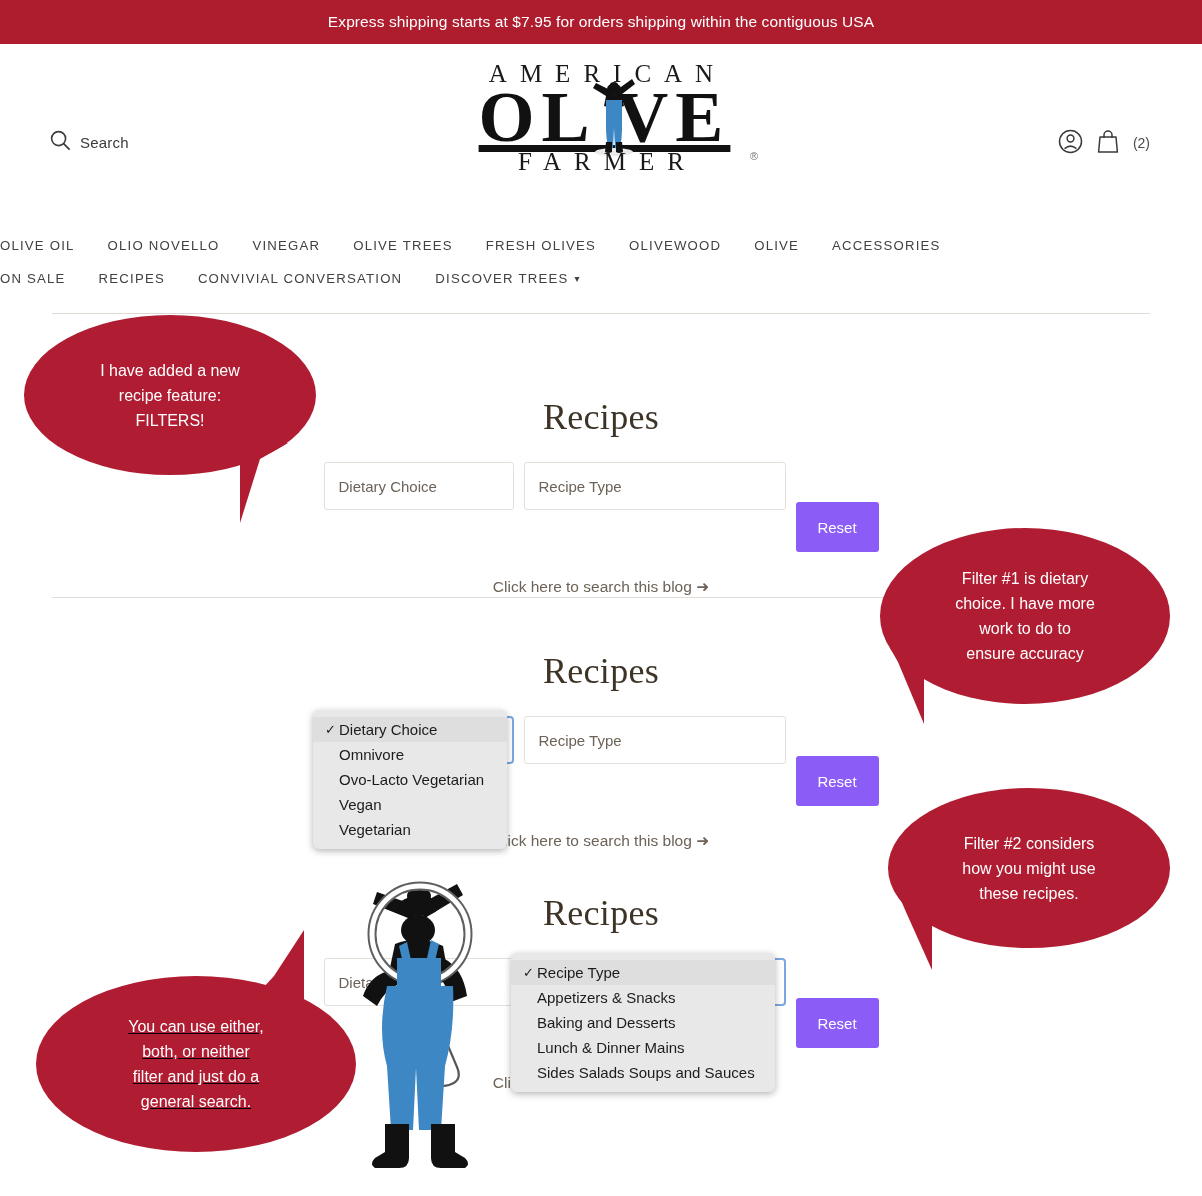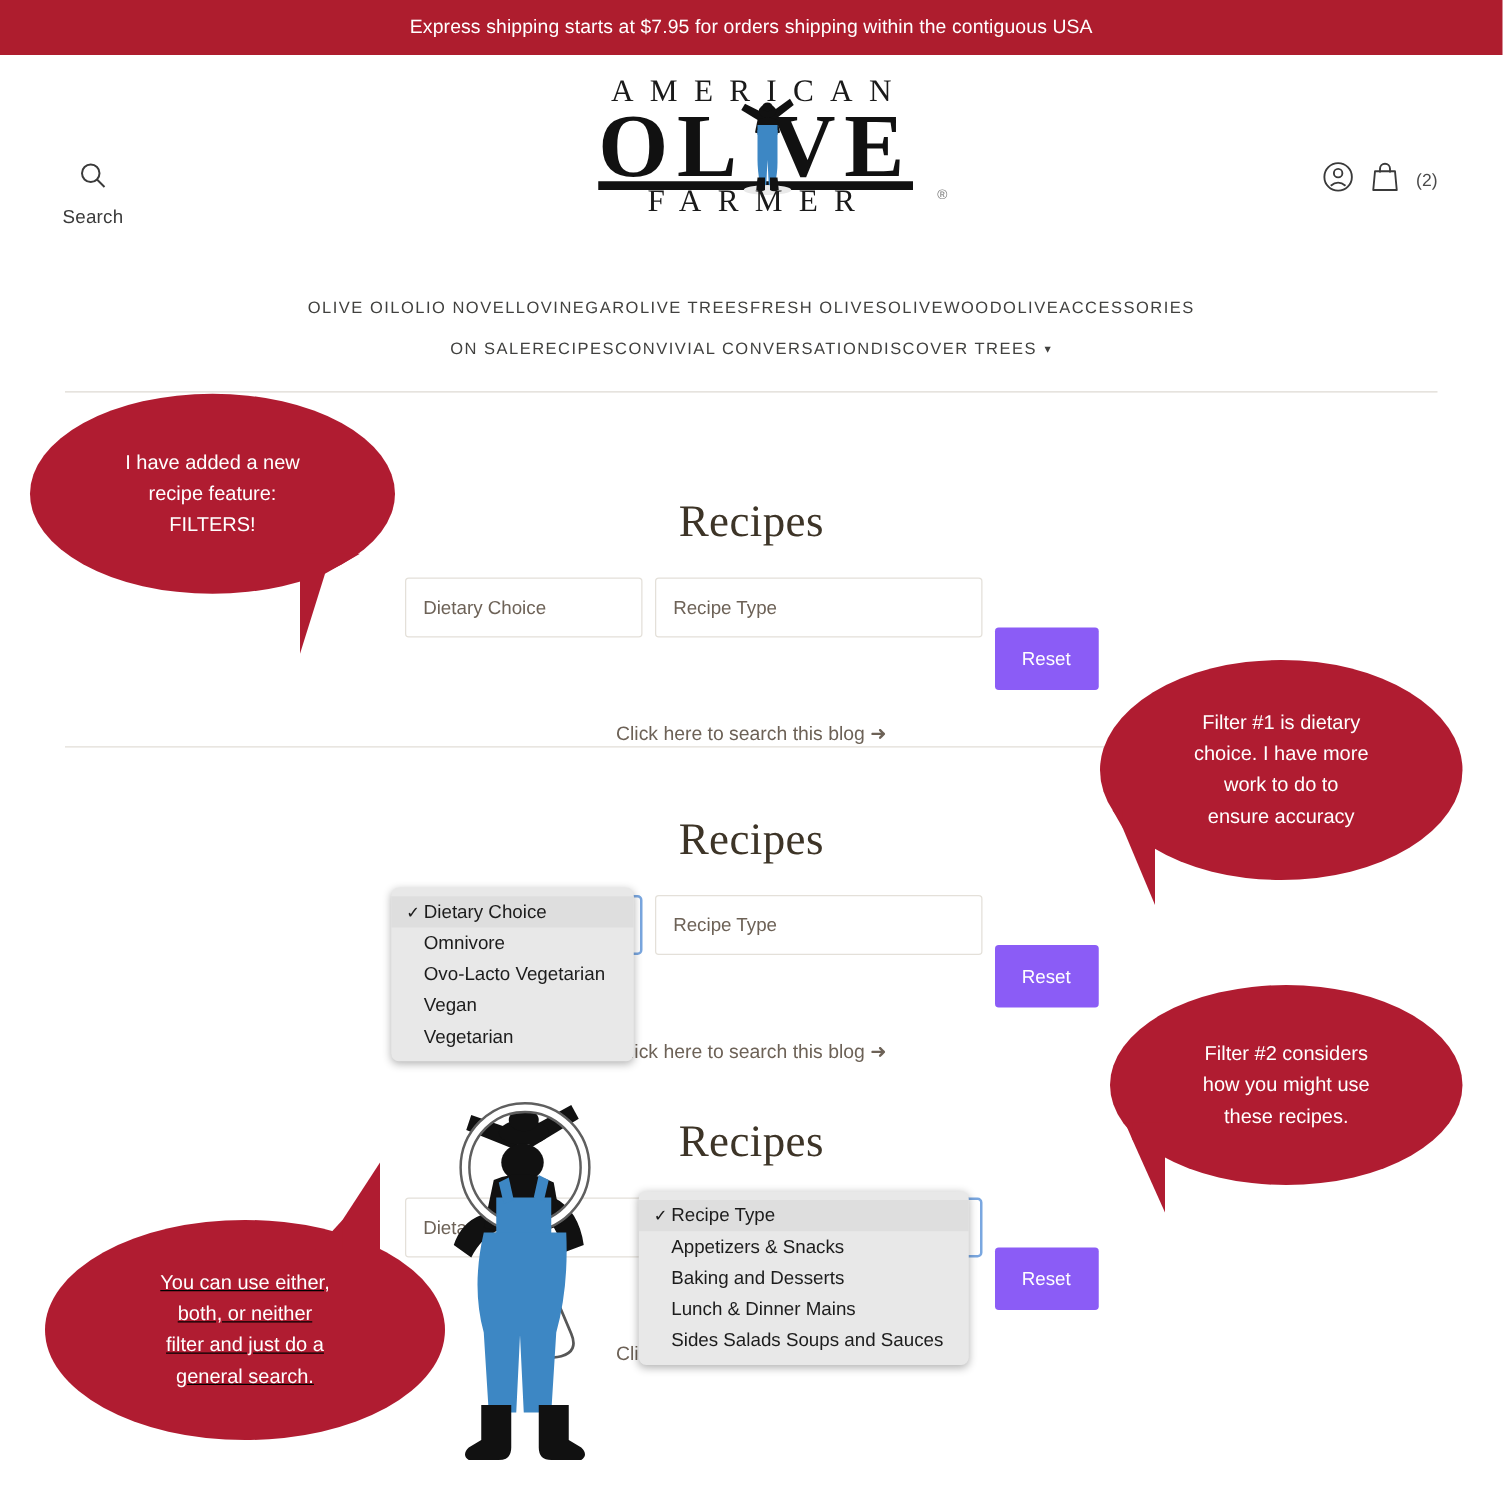--- a/index.html
+++ b/index.html
@@ -31,21 +31,20 @@
   .header {
     position: absolute;
     left: 0; top: 44px;
     width: 1202px; height: 185px;
   }
   .search-wrap {
     position: absolute;
     left: 50px; top: 86px;
     display: flex; align-items: center; gap: 9px;
     cursor: pointer;
-    flex-direction: column;
   }
   .search-wrap .lbl { font-size: 15px; color: #3a3a3a; letter-spacing: .2px; }
 
   .logo {
     position: absolute;
     left: 451px; top: 14px;
     width: 300px; height: 120px;
   }
   .logo .word-top,
   .logo .word-bot {
@@ -93,22 +92,22 @@
   .cart-count { font-size: 14px; color: #4a4a4a; }
 
   
   .nav {
     position: absolute;
     left: 0; top: 229px;
     width: 1202px;
   }
   .nav-row {
     display: flex;
-    justify-content: center;
-    padding: 9px 12px;
+    gap: 33px;
+    padding: 9px 0;
   }
   .nav-item {
     font-size: 13.2px;
     letter-spacing: 1.2px;
     color: #41413f;
     cursor: pointer;
     white-space: nowrap;
     display: flex; align-items: center; gap: 6px;
   }
   .nav-caret { font-size: 10px; color: #41413f; }

